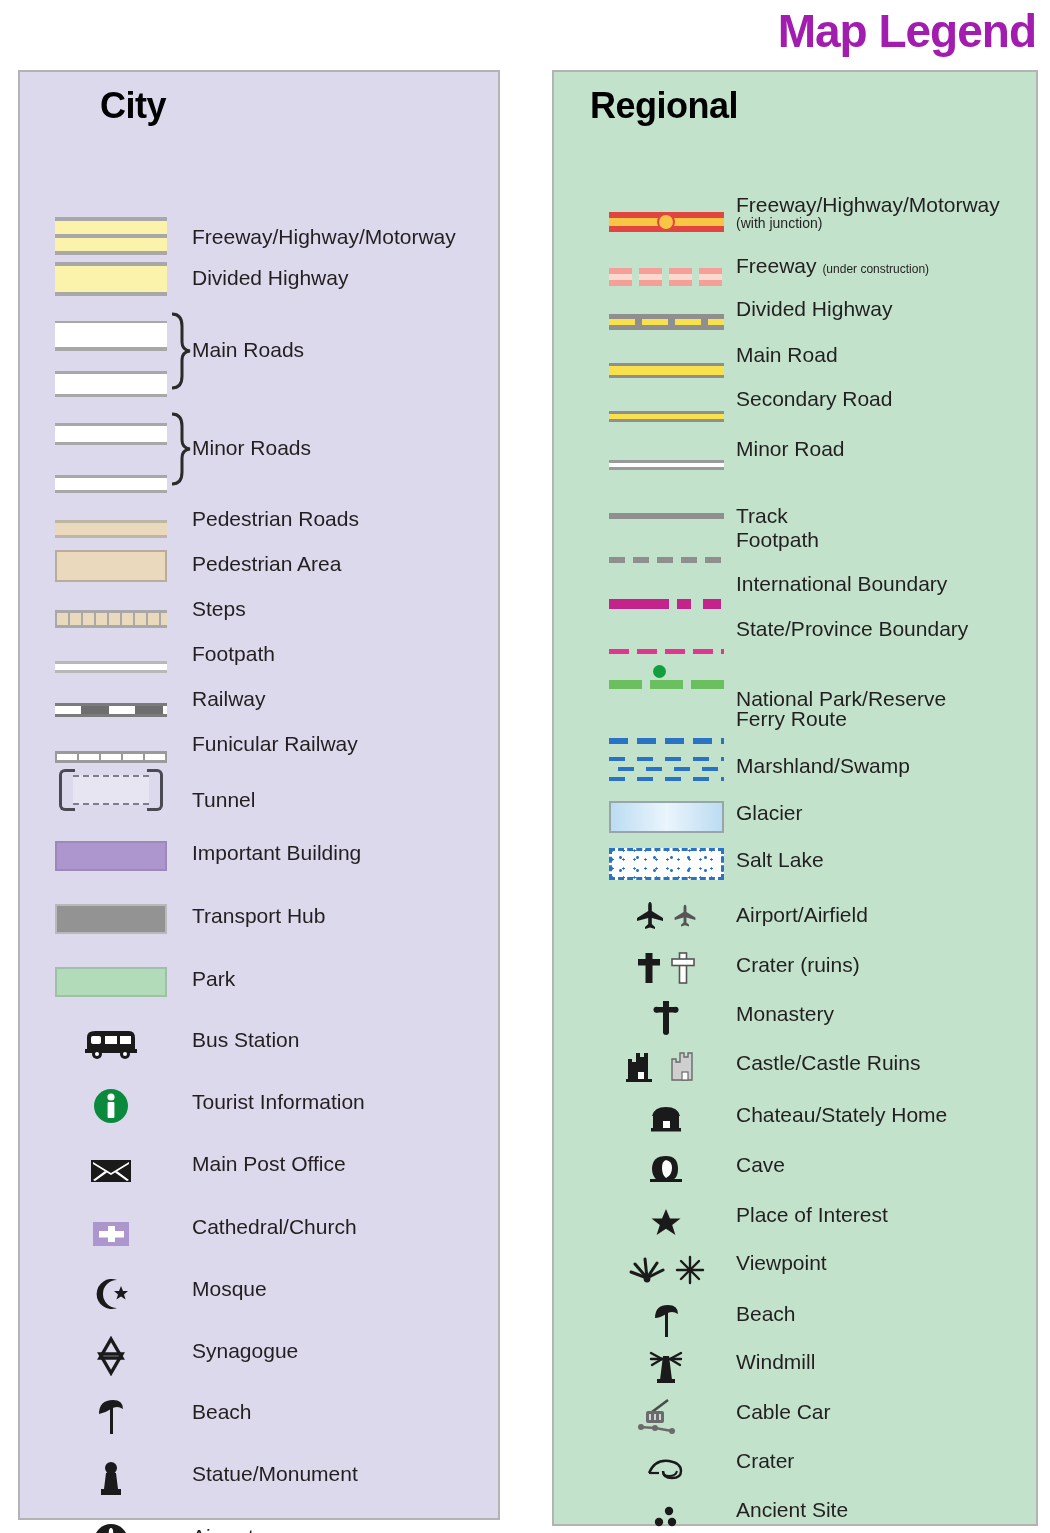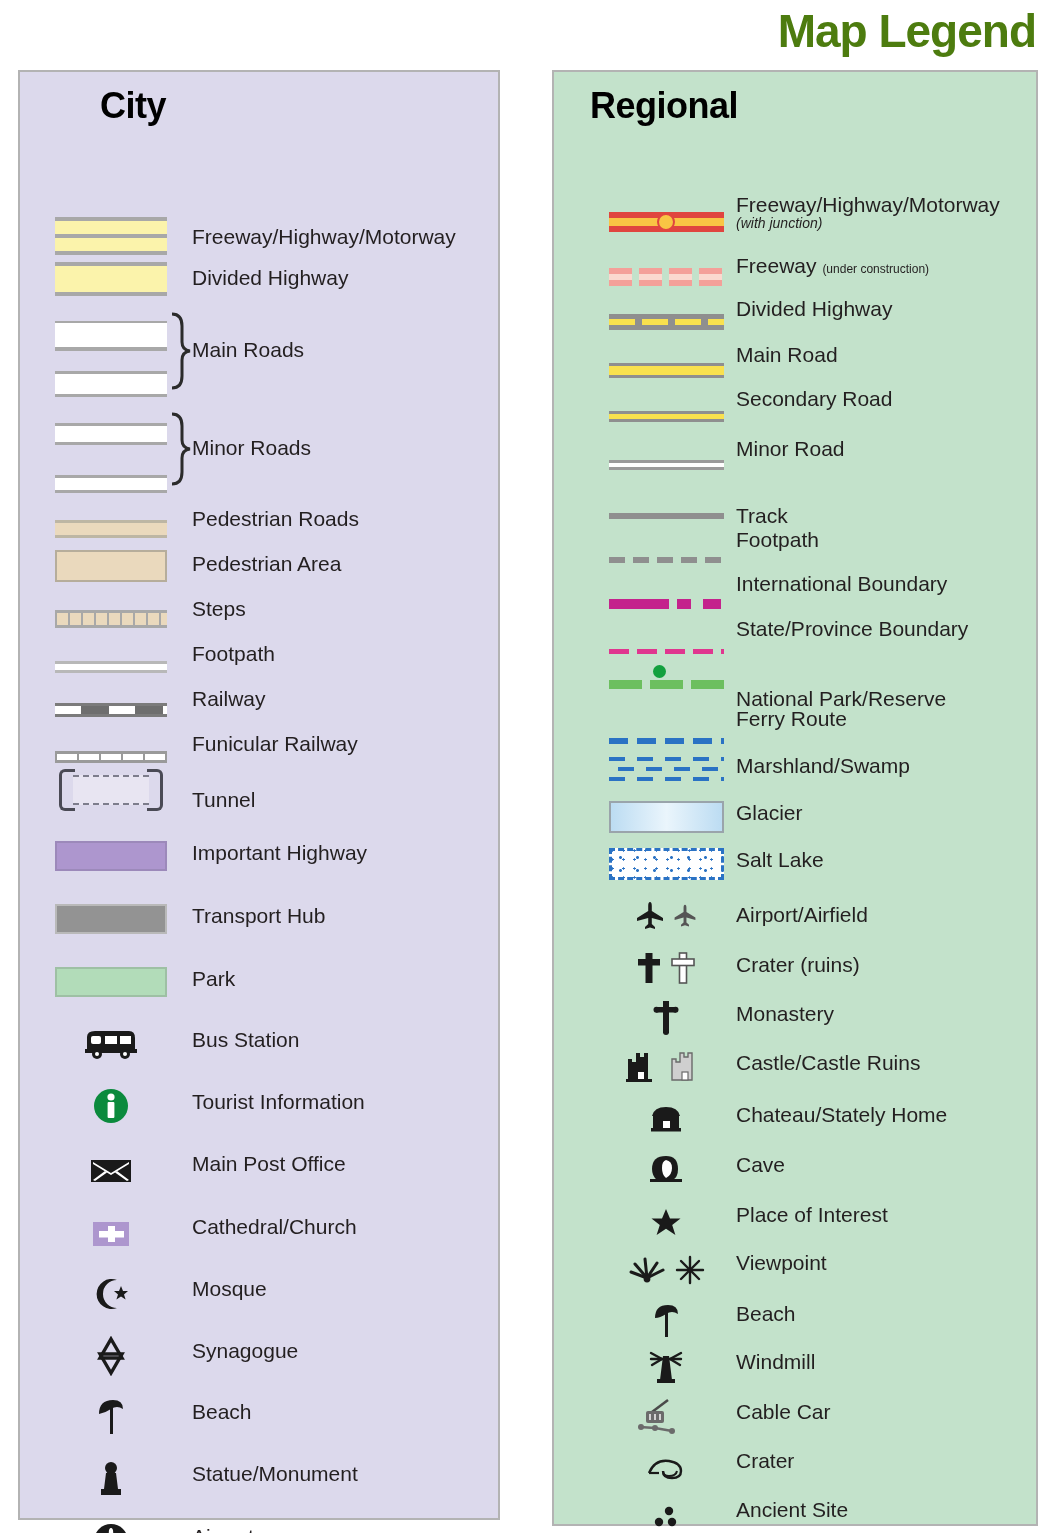--- a/index.html
+++ b/index.html
@@ -12,21 +12,21 @@
   }
   #root { position: relative; width: 1050px; height: 1533px; background:#fff; }
 
   
   .map-title {
     position: absolute;
     right: 14px; top: 8px;
     font-size: 46px;
     font-weight: bold;
     letter-spacing: -1px;
-    color: #4d7c0f;
+    color: #a21caf;
     line-height: 1;
   }
 
   
   .panel {
     position: absolute;
     border: 2px solid #b3b3b3;
   }
   .panel.city {
     left: 18px; top: 70px;
@@ -63,21 +63,20 @@
   }
   .label {
     font-size: 21px;
     color: #231f20;
     line-height: 1.05;
     white-space: nowrap;
   }
   .label .sub {
     font-size: 14px;
     display: block;
-    font-style: italic;
   }
   .label .subinline {
     font-size: 12px;
   }
 
   
   .city .row { position: absolute; left: 0; }
   .city .swatch-cell { position: absolute; left: 28px; width: 126px; height: 40px; }
   .city .label { position: absolute; left: 172px; }
 
@@ -437,21 +436,21 @@
             <div class="brk r"></div>
         </div>
       </div>
       <div class="label" style="top:665px">Tunnel</div>
     </div>
 
     <div class="row">
       <div class="swatch-cell" style="top:712px">
           <div class="sw cs-block cs-impbuilding"></div>
         </div>
-      <div class="label" style="top:718px">Important Highway</div>
+      <div class="label" style="top:718px">Important Building</div>
     </div>
 
     <div class="row">
       <div class="swatch-cell" style="top:775px">
           <div class="sw cs-block cs-transporthub"></div>
         </div>
       <div class="label" style="top:781px">Transport Hub</div>
     </div>
 
     <div class="row">

